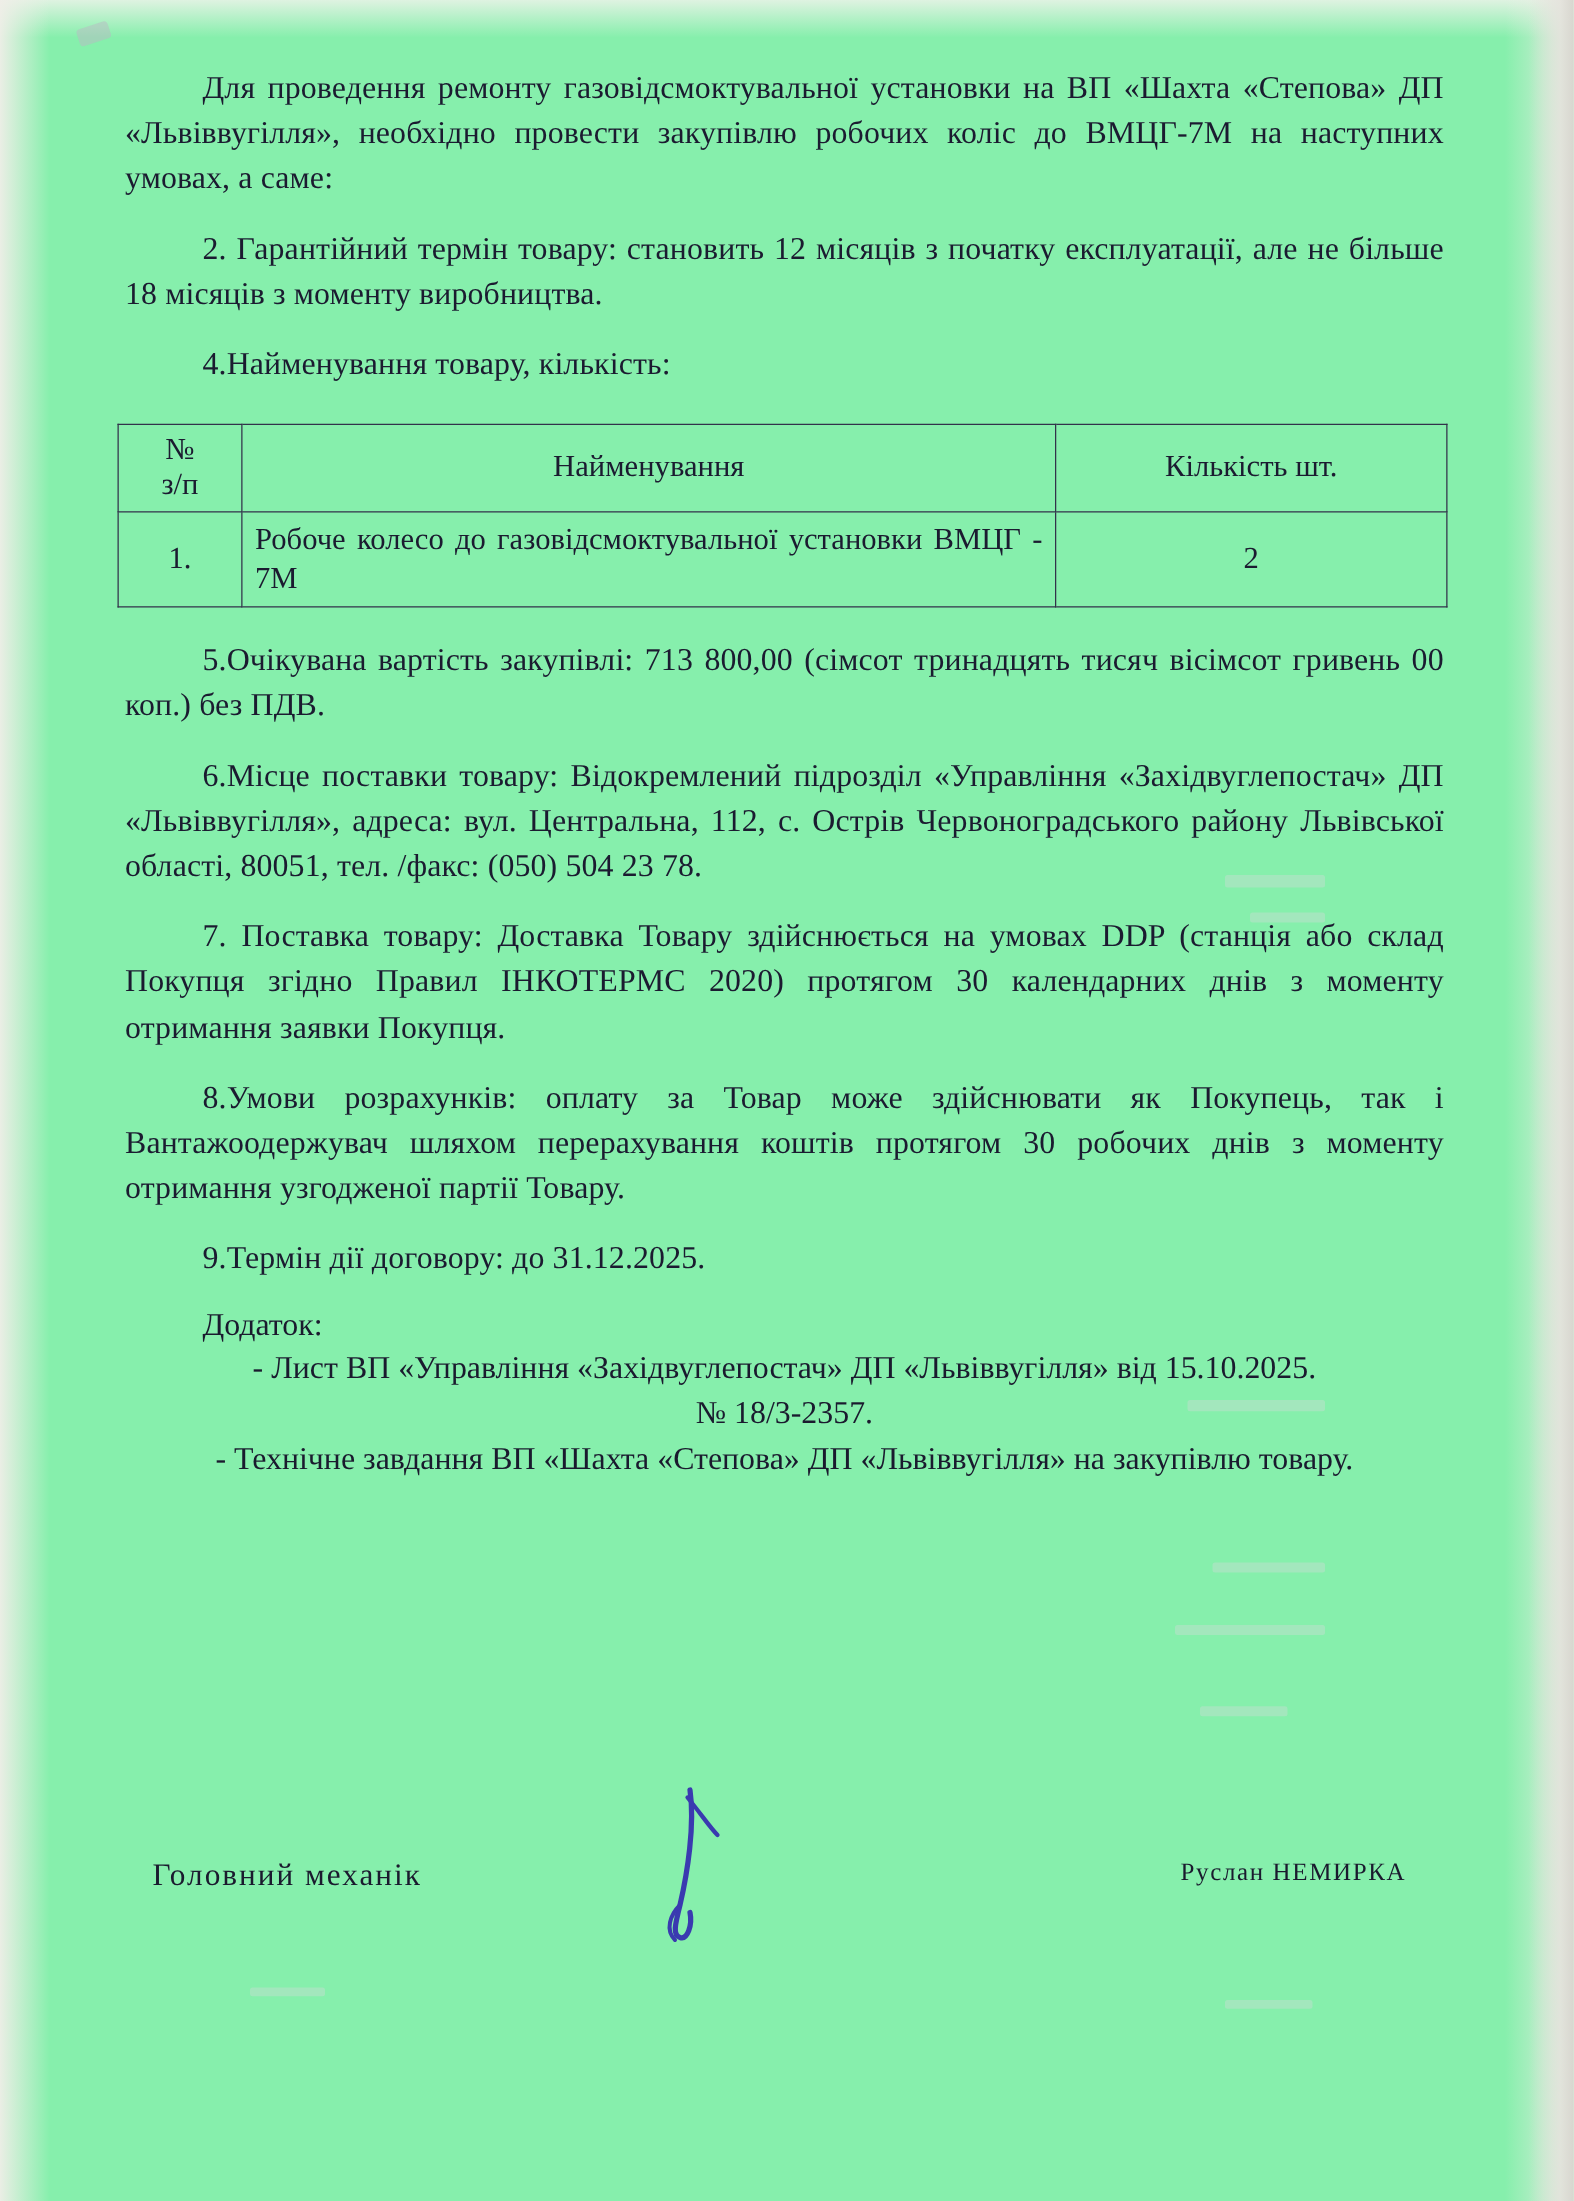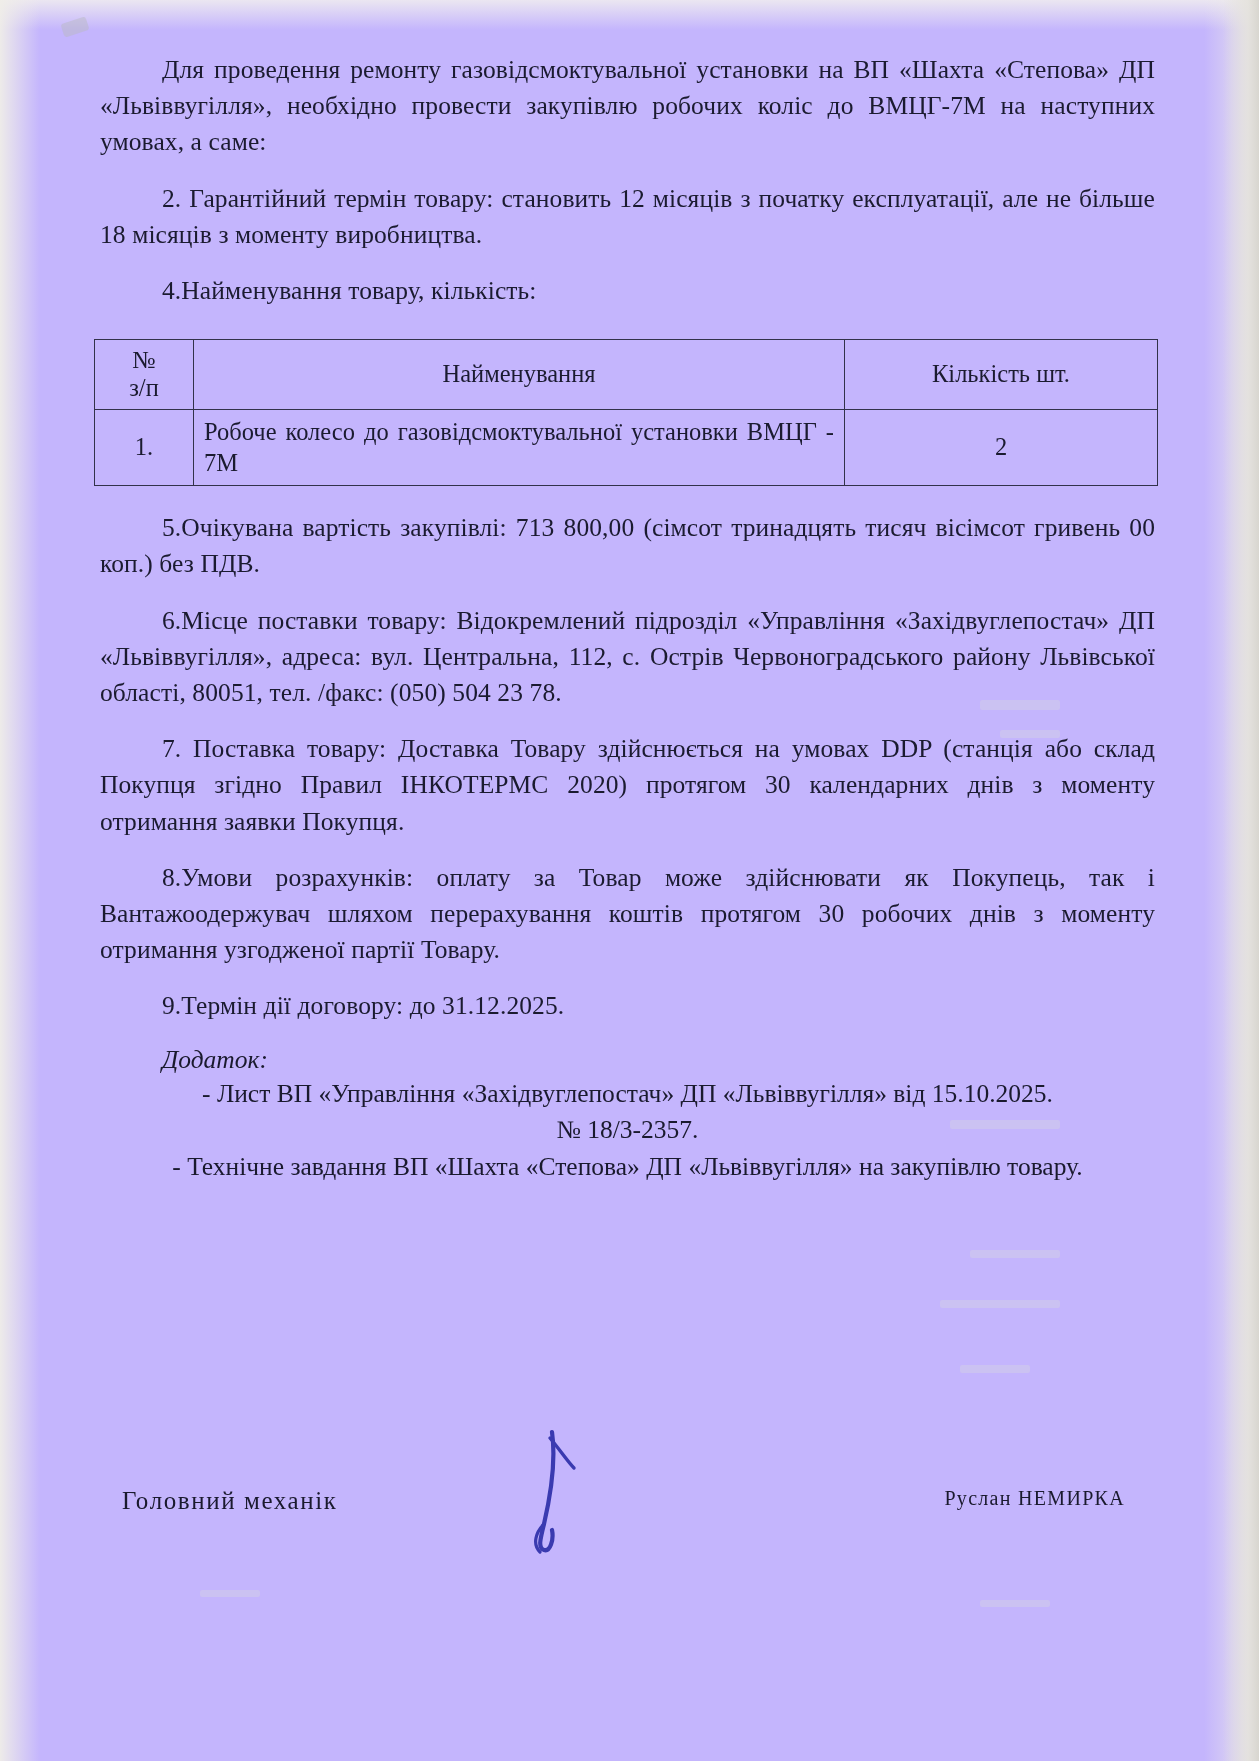--- a/index.html
+++ b/index.html
@@ -13,21 +13,21 @@
     position: relative;
     font-family: "Liberation Serif", serif;
     color: #1a1a2e;
     overflow: hidden;
   }
 
   
   .page {
     position: absolute;
     inset: 0;
-    background: #c4b5fd;
+    background: #86efac;
   }
   .page::before {
     content: "";
     position: absolute;
     top: 0; left: 0; right: 0; bottom: 0;
     background:
       linear-gradient(to right, rgba(240,238,232,0.95) 0px, rgba(253,253,251,0) 40px),
       linear-gradient(to left, rgba(238,236,230,0.9) 0px, rgba(253,253,251,0) 55px),
       linear-gradient(to bottom, rgba(245,243,238,0.8) 0px, rgba(253,253,251,0) 30px);
     pointer-events: none;
@@ -104,21 +104,20 @@
   }
   .cell-qty {
     text-align: center;
     font-size: 25px;
   }
 
   
   .appendix-title {
     margin: 0 0 2px 0;
     text-indent: 62px;
-    font-style: italic;
     font-size: 25.5px;
   }
   .appendix-line {
     margin: 0 0 2px 0;
     text-indent: 0;
     font-size: 25.5px;
     line-height: 1.35;
     text-align: center;
   }
 

